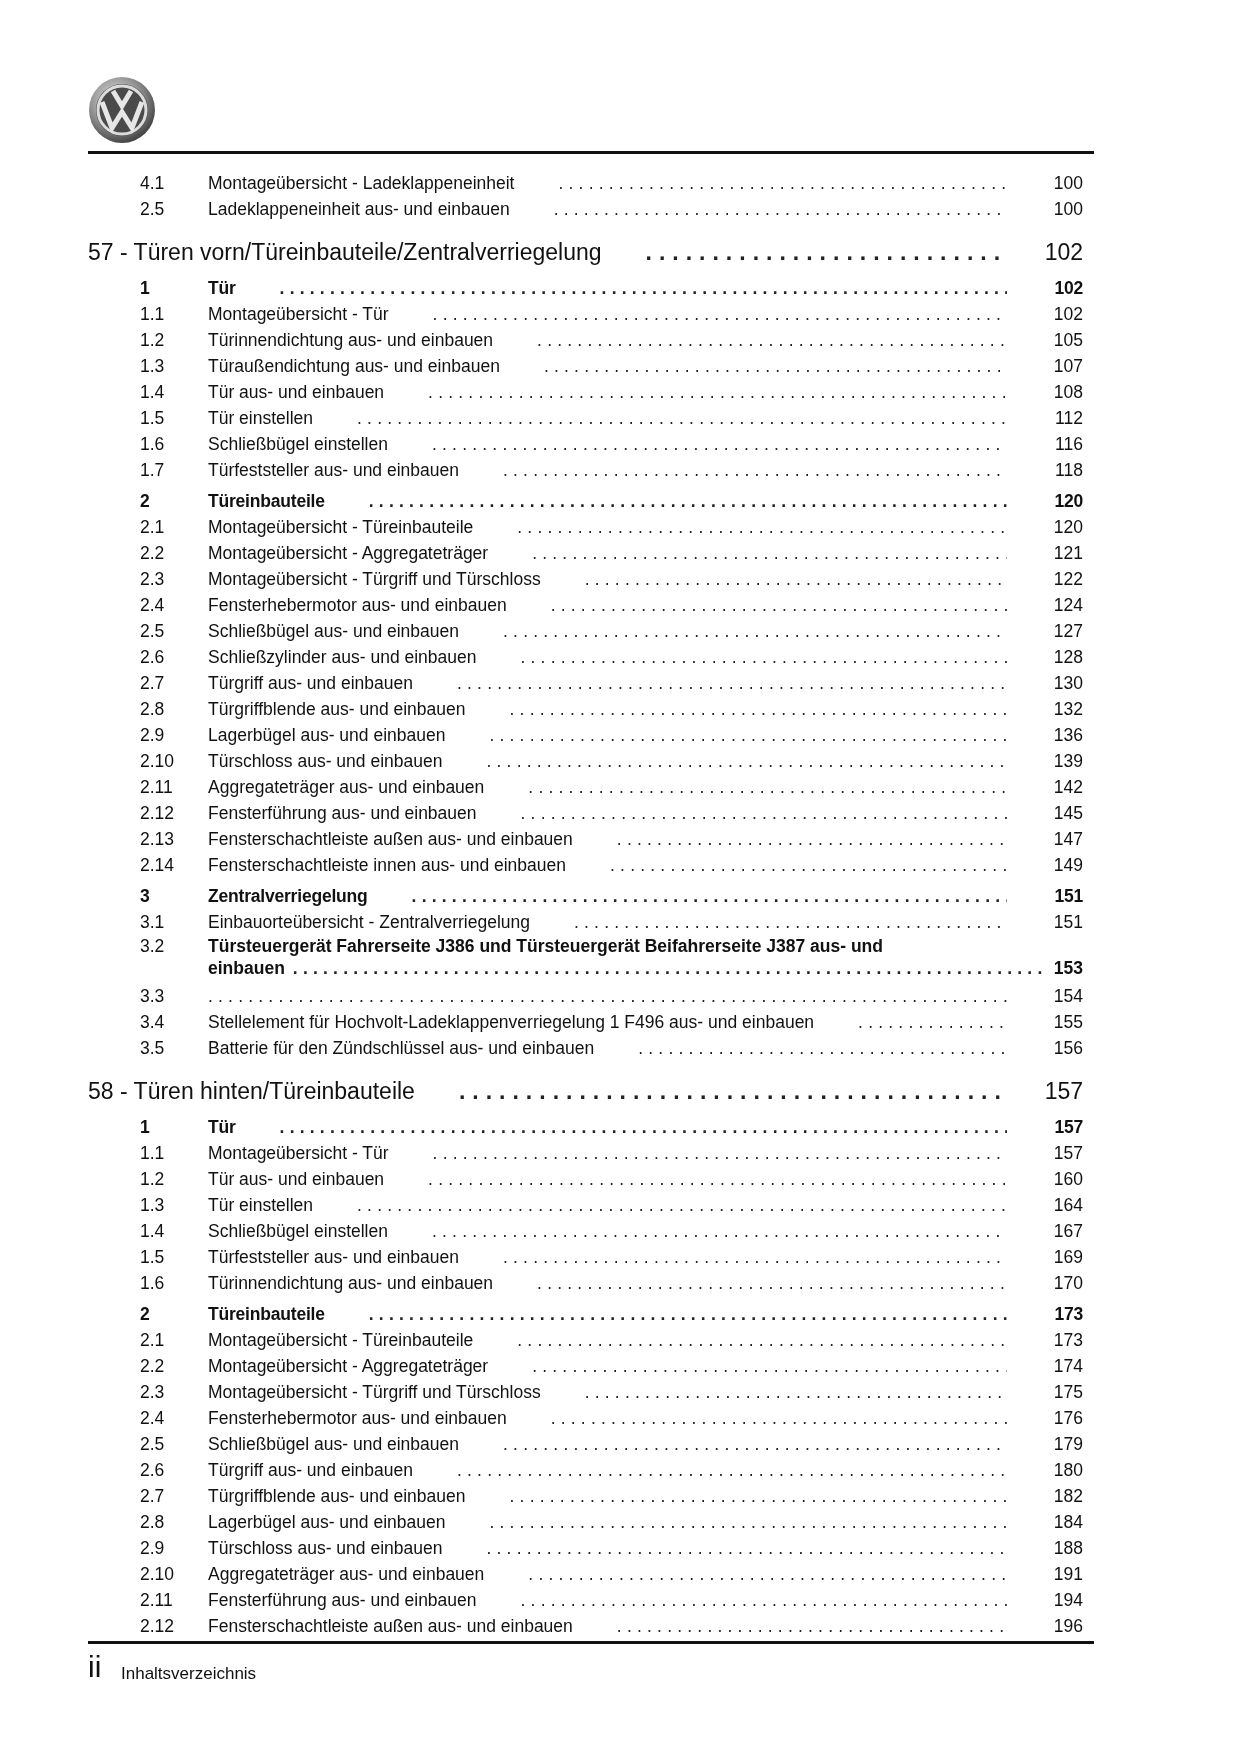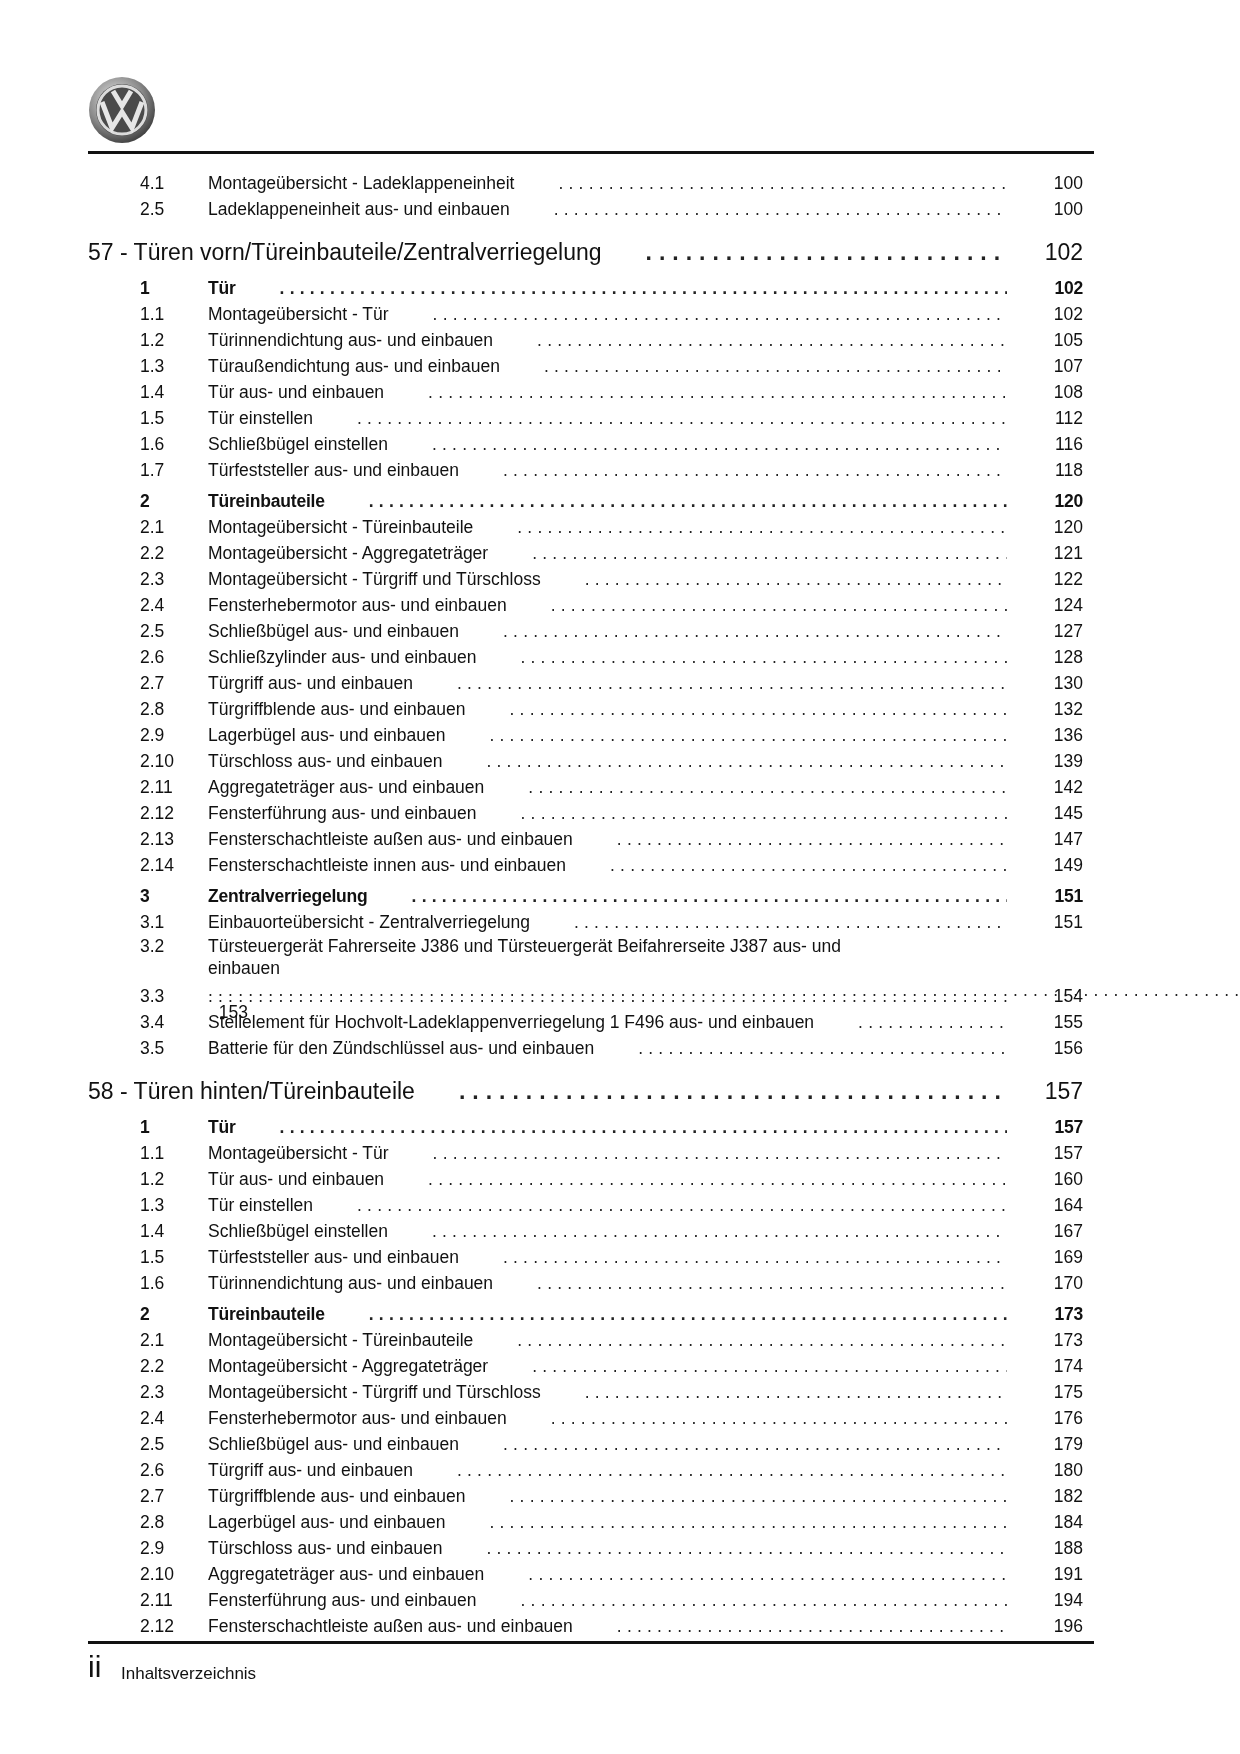--- a/index.html
+++ b/index.html
@@ -19,23 +19,23 @@
     .row .title { flex: 0 0 auto; padding-right: 8px; }
     .row .leader { flex: 1 1 auto; overflow: hidden; letter-spacing: 5.2px; color: #222; padding-right: 6px; }
     .row .page { flex: 0 0 auto; min-width: 40px; text-align: right; }
     .row.sub { height: 26px; }
     .row.sec { font-weight: bold; margin-top: 5px; letter-spacing: -0.2px; }
     .row.sec .leader { letter-spacing: 5.2px; font-weight: bold; }
     .row.chap { height: 36px; font-size: 23px; line-height: 36px; margin-top: 12px; margin-bottom: 2px; }
     .row.chap .title-wrap { left: 0; }
     .row.chap .leader { letter-spacing: 7px; font-weight: bold; }
     .row.wrap2 { height: 48px; }
-    .row.wrap2 .title-wrap { display: block; }
+    .row.wrap2 .title-wrap { display: block; font-weight: bold; }
     .row.wrap2 .line1 { display: block; line-height: 22px; }
-    .row.wrap2 .line2 { display: flex; align-items: baseline; line-height: 22px; flex-direction: column; }
+    .row.wrap2 .line2 { display: flex; align-items: baseline; line-height: 22px; }
 
     .footer-rule { position: absolute; left: 88px; top: 1641px; width: 1006px; height: 3px; background: #111; }
     .footer { position: absolute; left: 88px; top: 1652px; }
     .footer .pg { font-size: 30px; line-height: 30px; position: absolute; left: 0; top: 0; }
     .footer .lbl { font-size: 17px; position: absolute; left: 33px; top: 12px; white-space: nowrap; }
   </style>
 </head>
 <body>
 
 <div class="header">

